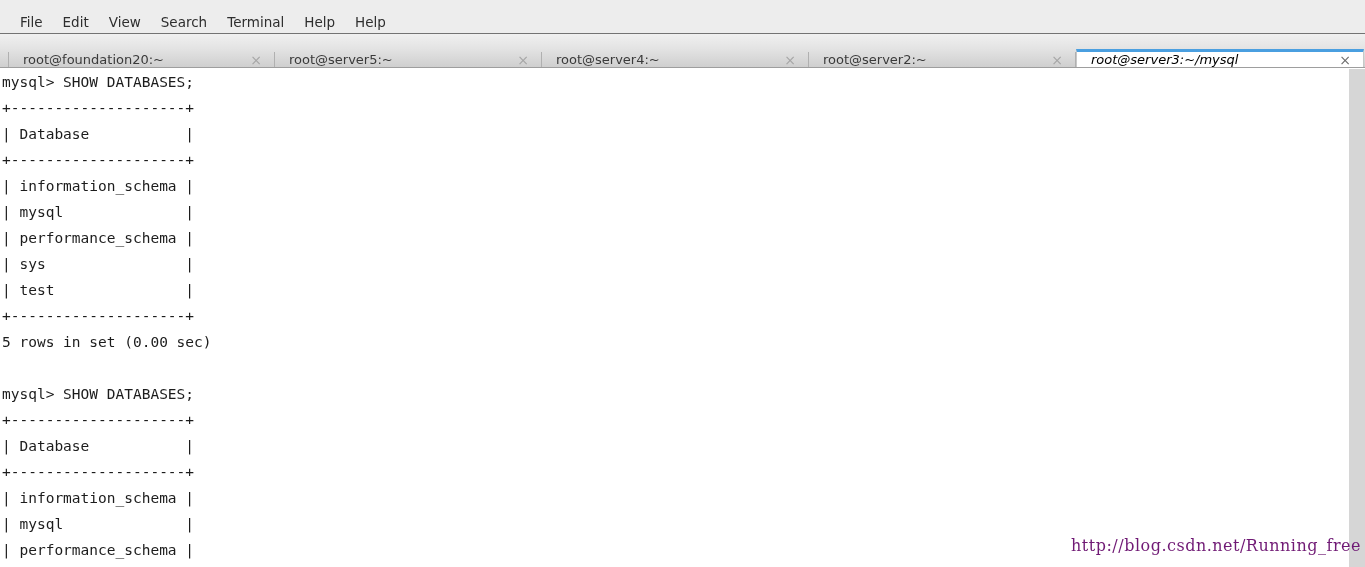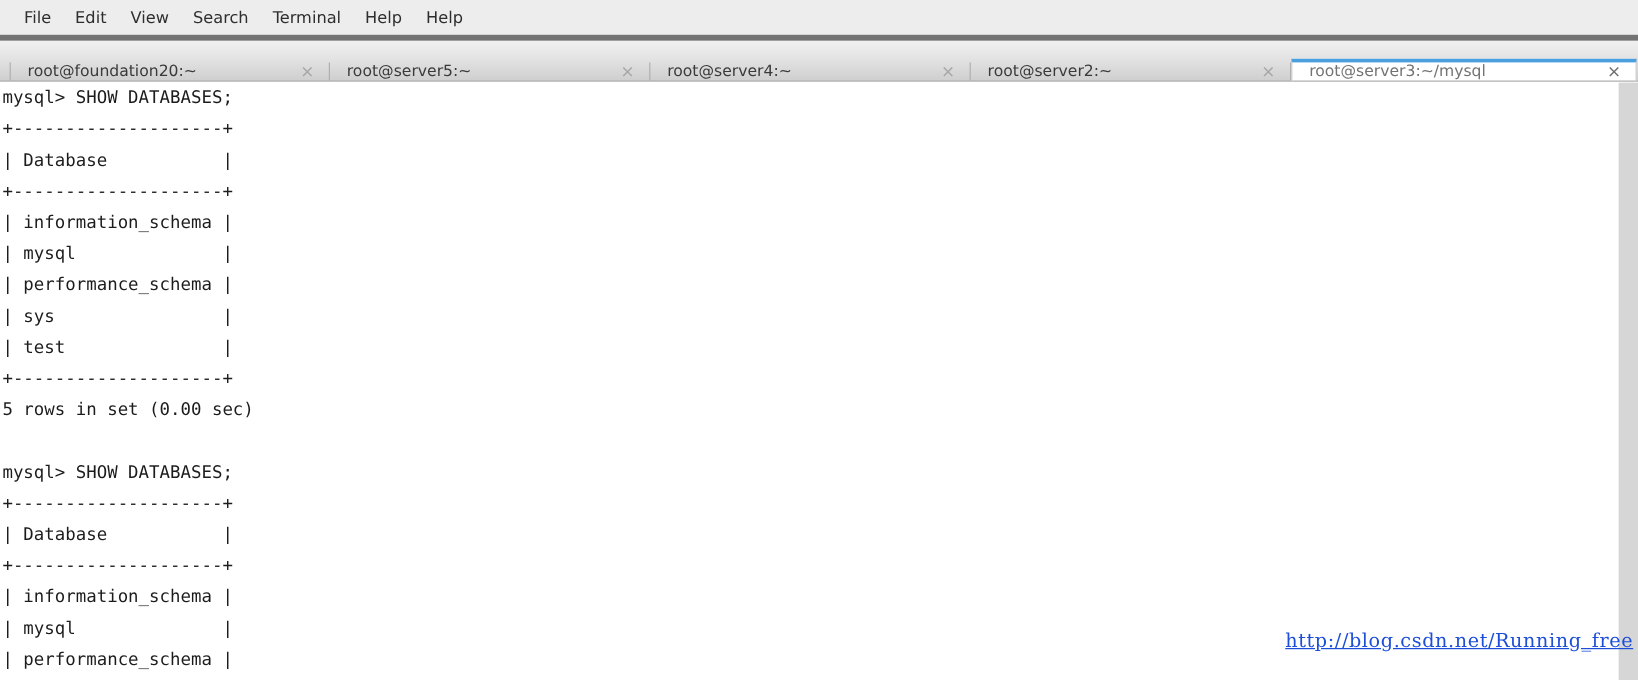--- a/index.html
+++ b/index.html
@@ -12,23 +12,23 @@
     height: 567px;
     overflow: hidden;
     font-family: "DejaVu Sans", sans-serif;
     position: relative;
   }
 
   
   .menubar {
     height: 34px;
     background: #ededed;
-    border-bottom: 5px solid #737373;
+    border-bottom: 1px solid #737373;
     display: flex;
-    align-items: center;
+    align-items: flex-end;
     padding-left: 10px;
     box-sizing: border-box;
   }
   .menu-item {
     font-size: 13.5px;
     color: #2e2e2e;
     padding: 3px 10px;
     white-space: nowrap;
     cursor: default;
   }
@@ -79,21 +79,22 @@
   }
   .tab.active {
     background: #ffffff;
     border-top: 3px solid #4a9fe0;
     border-right: 1px solid #c8c8c8;
     border-left: 1px solid #c8c8c8;
     width: 288px;
     flex: 0 0 288px;
   }
   .tab.active .tab-label {
-    color: #737373;
+    color: #000000;
+    font-style: italic;
   }
   .tab.active .tab-close {
     color: #6e6e6e;
   }
 
   
   .terminal {
     position: absolute;
     top: 69px;
     left: 0;
@@ -135,28 +136,27 @@
     left: 0;
     width: 16px;
     height: 100%;
     background: #d6d6d6;
   }
 
   
   .watermark {
     position: absolute;
     right: 4px;
-    bottom: 24px;
+    bottom: 12px;
     font-family: "DejaVu Serif", serif;
     font-size: 16px;
-    color: #1d4ed8;
+    color: #701a75;
     letter-spacing: 0.5px;
     white-space: nowrap;
     user-select: none;
-    text-decoration: underline;
   }
 </style>
 </head>
 <body>
 
 <div class="menubar">
   <div class="menu-item">File</div>
   <div class="menu-item">Edit</div>
   <div class="menu-item">View</div>
   <div class="menu-item">Search</div>

